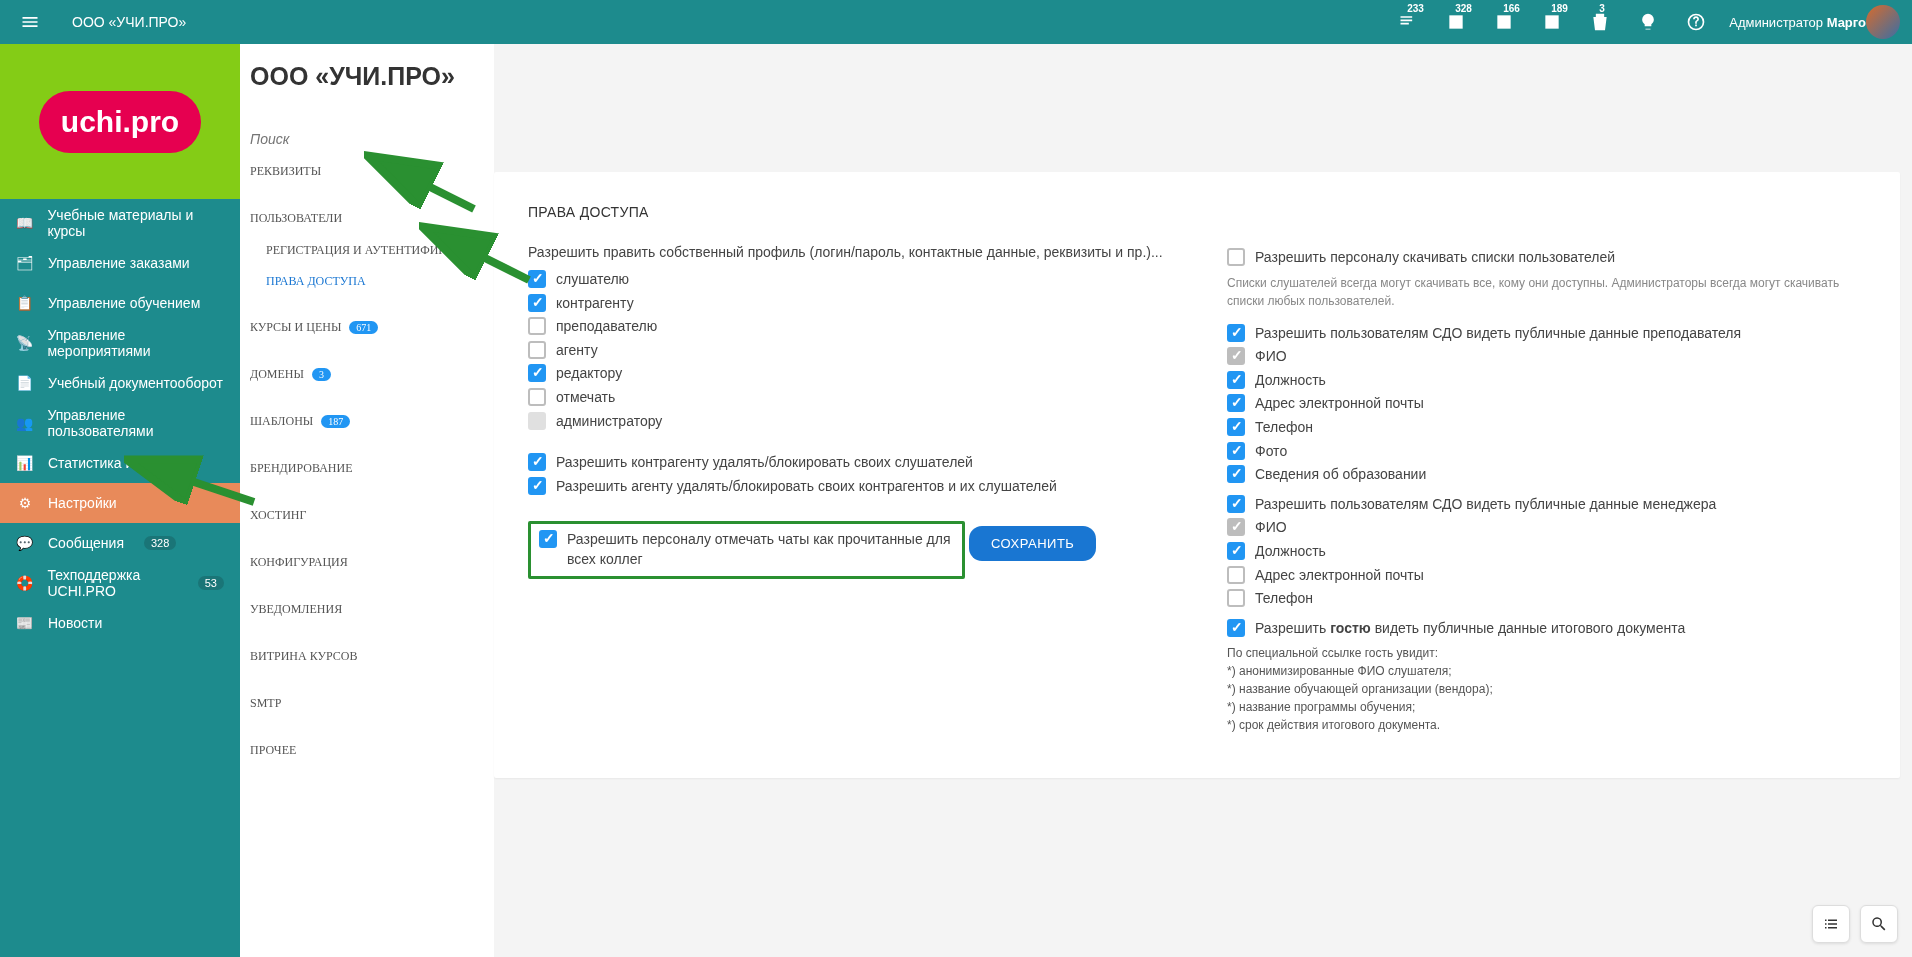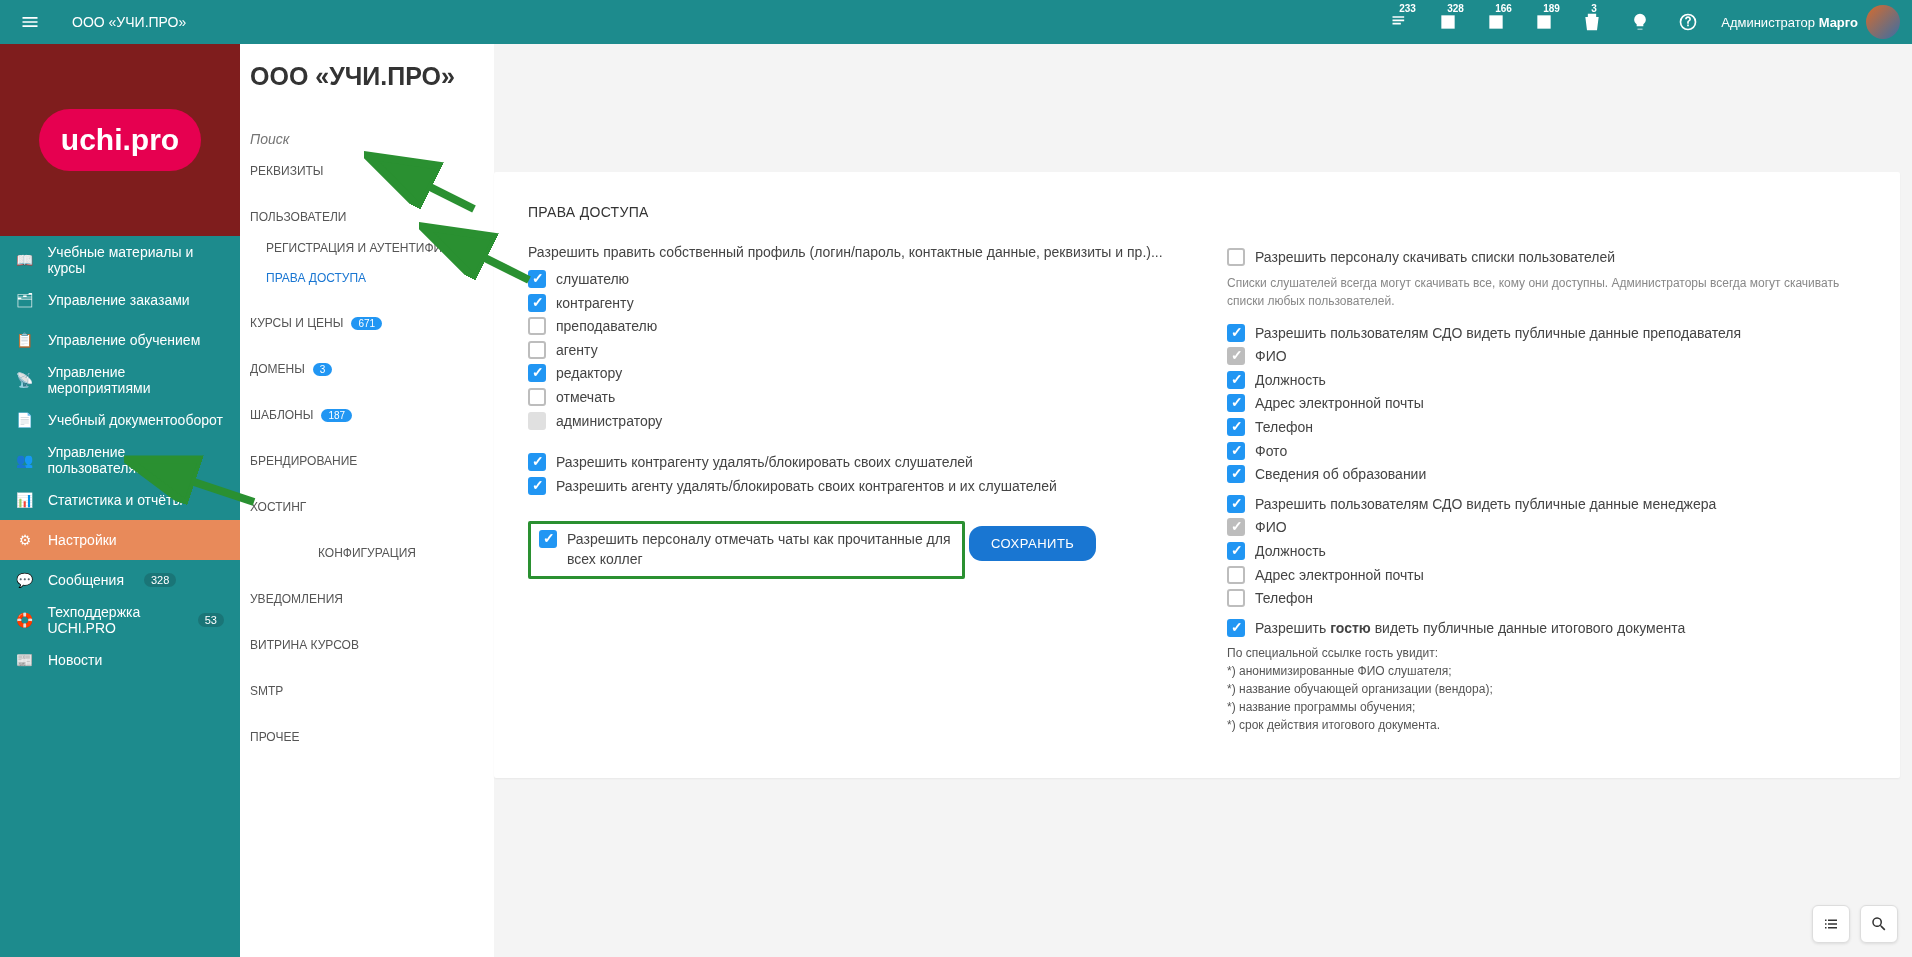--- a/index.html
+++ b/index.html
@@ -9,41 +9,41 @@
 
 .topbar { height: 44px; background: #1d8b8d; display: flex; align-items: center; color: #fff; padding: 0 12px; }
 .hamburger { width: 36px; height: 36px; display: flex; align-items: center; justify-content: center; cursor: pointer; }
 .hamburger svg { fill: #fff; }
 .topbar-title { margin-left: 24px; font-size: 14px; }
 .topbar-spacer { flex: 1; }
 .topbar-icons { display: flex; align-items: center; gap: 14px; }
 .top-icon { position: relative; display: flex; align-items: center; justify-content: center; width: 34px; height: 34px; cursor: pointer; }
 .top-icon svg { fill: #fff; }
 .badge-count { position: absolute; top: -2px; left: 16px; font-size: 10px; color: #fff; background: transparent; font-weight: bold; }
-.user-block { display: flex; align-items: center; gap: 8px; margin-left: 16px; }
+.user-block { display: flex; align-items: center; margin-left: 16px; }
 .user-text { font-size: 13px; }
 .user-text b { font-weight: bold; }
 .avatar { width: 34px; height: 34px; border-radius: 50%; background: linear-gradient(135deg,#d86b2c,#3a6ea5); }
 
 
 .main { flex: 1; display: flex; }
 
 
 .sidebar { width: 240px; background: #1d8b8d; display: flex; flex-direction: column; padding-top: 0; }
-.logo-wrap { background: #7f1d1d; width: 240px; height: 192px; display: flex; align-items: center; justify-content: center; flex-direction: column; }
+.logo-wrap { background: #84cc16; width: 240px; height: 155px; display: flex; align-items: center; justify-content: center; flex-direction: column; }
 .logo-pill { background: #e60050; color: #fff; font-size: 30px; font-weight: bold; padding: 14px 22px; border-radius: 40px; position: relative; }
 .nav { padding-top: 4px; }
 .nav-item { display: flex; align-items: center; height: 40px; padding: 0 16px; color: #fff; font-size: 14px; cursor: pointer; gap: 14px; }
 .nav-item.active { background: #e88a5a; }
 .nav-badge-inline { background: #1a7577; color: #fff; font-size: 11px; padding: 1px 7px; border-radius: 10px; margin-left: 6px; }
 
 
 .subpanel { width: 254px; background: #fff; display: flex; flex-direction: column; padding: 0 0 20px 0; }
 .search-input { width: 100%; padding: 8px 10px; border: none; background: transparent; font-size: 14px; color: #999; outline: none; font-style: italic; }
-.subnav-item { padding: 9px 10px; font-size: 12px; color: #555; cursor: pointer; text-transform: uppercase; display:flex; align-items: center; }
+.subnav-item { padding: 9px 10px; font-size: 12px; color: #555; cursor: pointer; text-transform: uppercase; display:flex; align-items: center; font-family: Liberation Serif, serif; }
 .subnav-item.small { text-transform: none; font-size: 12px; padding: 8px 10px 8px 26px; color: #555; }
 .subnav-item.active-sub { color: #1976d2; }
 .sub-badge { background: #2196f3; color: #fff; font-size: 10px; padding: 1px 7px; border-radius: 10px; margin-left: 8px; }
 
 
 .content { flex: 1; padding: 0 0 20px 0; background: #f4f4f4; position: relative; }
 .content-title-row { padding: 18px 0 32px 10px; }
 .content-title { font-size: 25px; font-weight: 600; }
 .content-card { background: #fff; border-radius: 2px; margin-right: 12px; padding: 26px 34px 30px 34px; box-shadow: 0 1px 2px rgba(0,0,0,0.05); }
 .section-heading { font-size: 14px; color: #333; text-transform: uppercase; margin: 6px 0 24px 0; letter-spacing: 0.3px; }
@@ -219,21 +219,21 @@
           <div class="subnav-item" style="margin-top: 14px;">
             <span>ШАБЛОНЫ</span>
             <span class="sub-badge">187</span>
           </div>
           <div class="subnav-item" style="margin-top: 14px;">
             <span>БРЕНДИРОВАНИЕ</span>
           </div>
           <div class="subnav-item" style="margin-top: 14px;">
             <span>ХОСТИНГ</span>
           </div>
-          <div class="subnav-item" style="margin-top: 14px; justify-content: center;">
+          <div class="subnav-item" style="margin-top: 14px;">
             <span>КОНФИГУРАЦИЯ</span>
           </div>
           <div class="subnav-item" style="margin-top: 14px;">
             <span>УВЕДОМЛЕНИЯ</span>
           </div>
           <div class="subnav-item" style="margin-top: 14px;">
             <span>ВИТРИНА КУРСОВ</span>
           </div>
           <div class="subnav-item" style="margin-top: 14px;">
             <span>SMTP</span>

